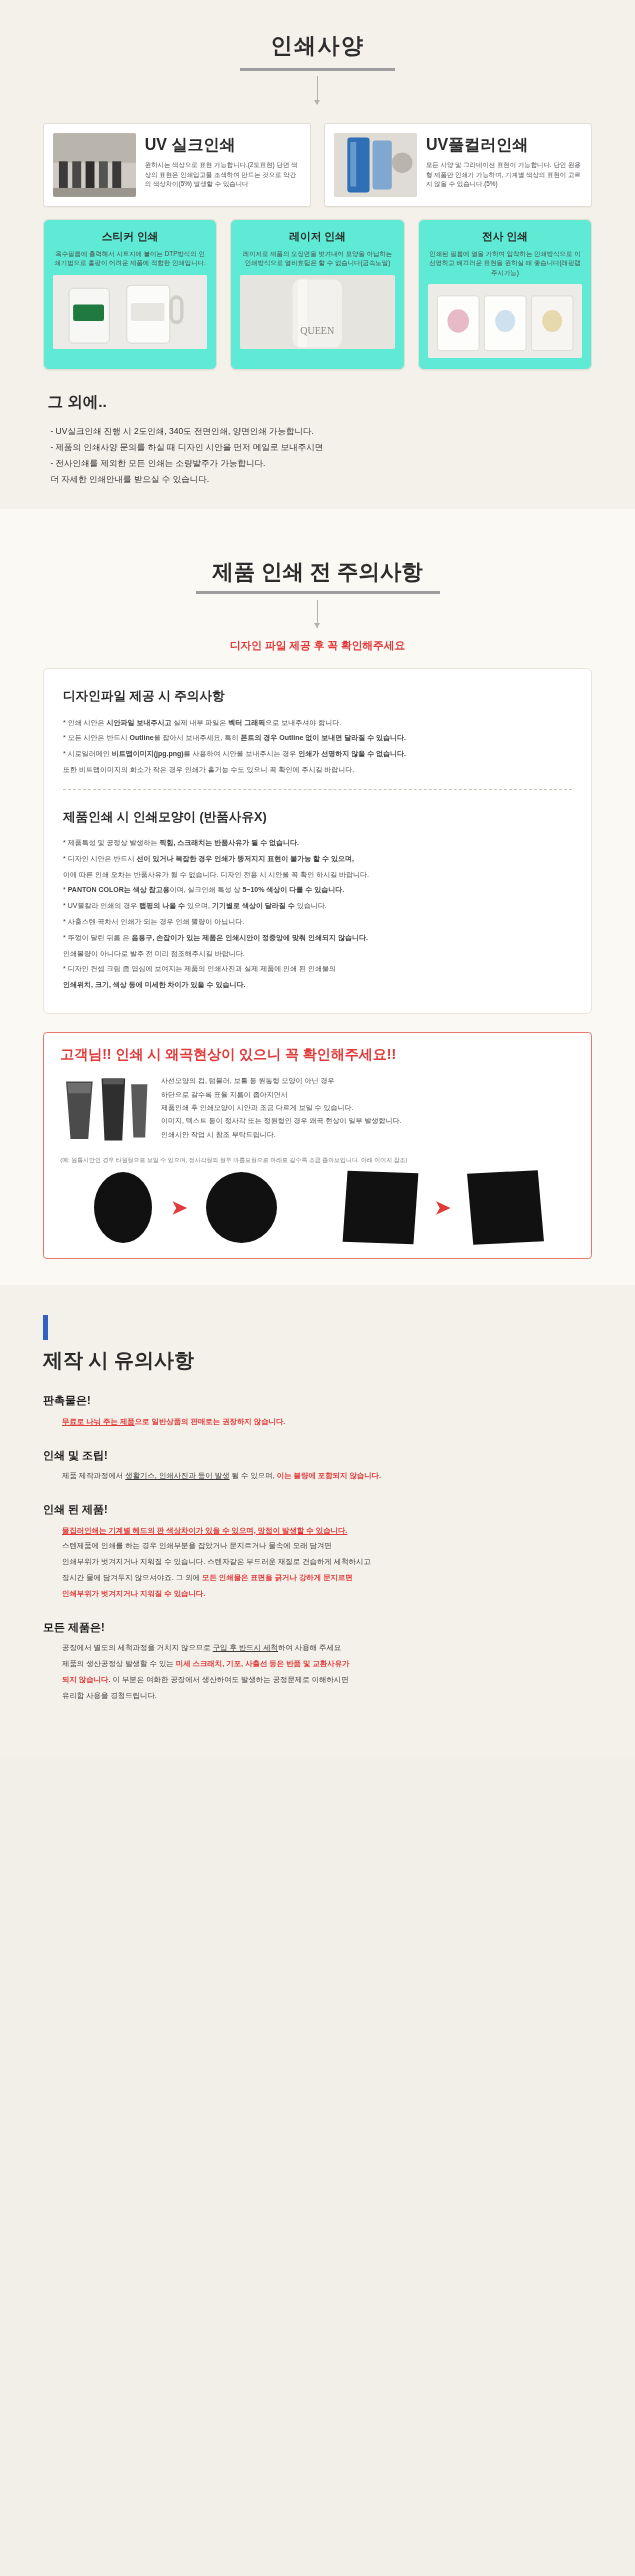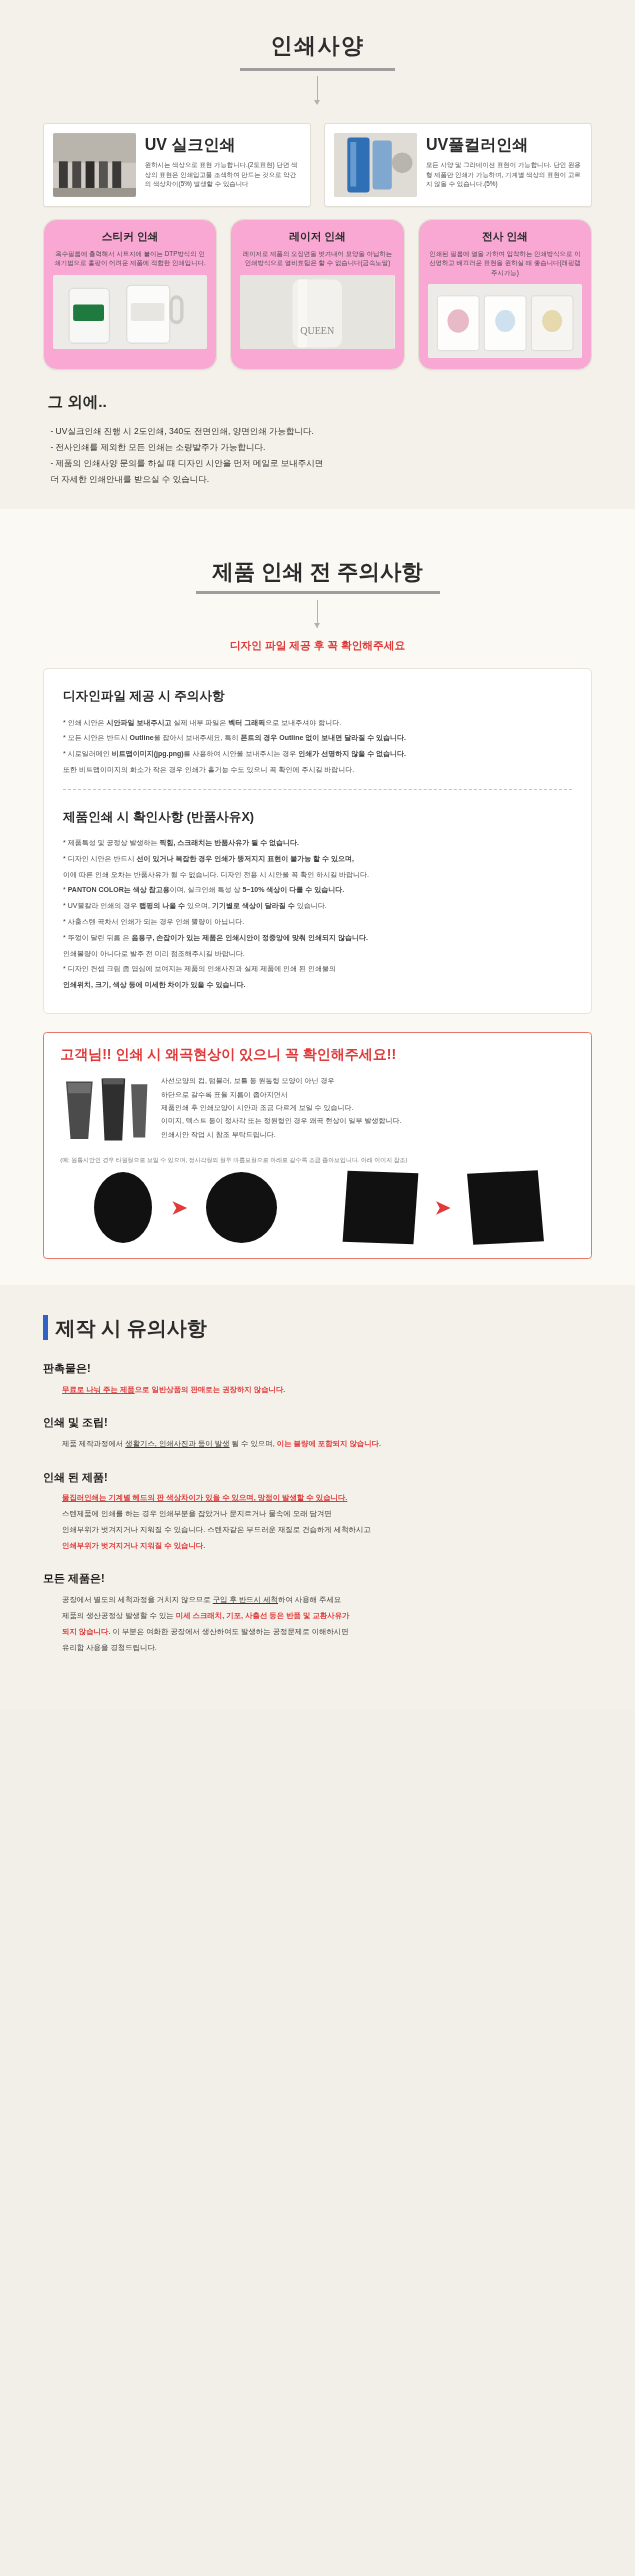--- a/index.html
+++ b/index.html
@@ -35,21 +35,21 @@
   }
   .thumb {
     width: 83px; height: 64px; border-radius: 2.2px; flex: none;
     background: #d8d4cc; overflow: hidden; position: relative;
   }
   .card2 .txt h3 { margin: 1.5px 0 4.4px 0; font-size: 16px; font-weight: bold; }
   .card2 .txt p { margin: 0; font-size: 6.4px; line-height: 1.5; color: #4a4a4a; }
 
   .cards3 { display: flex; gap: 13.3px; width: 549px; margin: 0 auto; }
   .card3 {
-    flex: 1; background: #f9a8d4; border: 0.7px solid #e2ded4; border-radius: 14px;
+    flex: 1; background: #5eead4; border: 0.7px solid #e2ded4; border-radius: 6px;
     padding: 8.9px 8.9px 10.3px 8.9px; box-shadow: 0 0.7px 1.5px rgba(0,0,0,0.04);
   }
   .card3 h3 { margin: 1.5px 0 4.4px 0; font-size: 10.7px; font-weight: bold; text-align: center; }
   .card3 p { margin: 0 0 6.6px 0; font-size: 6.4px; line-height: 1.5; color: #4a4a4a; text-align: center; }
   .photo3 { width: 100%; height: 74px; border-radius: 2.2px; overflow: hidden; position: relative; background: #efece6; }
 
   .etc { width: 549px; margin: 22px auto 0 auto; }
   .etc h2 { font-size: 15.5px; font-weight: bold; margin: 0 0 10.3px 4.4px; }
   .etc ul { list-style: none; margin: 0; padding: 0 0 0 7.4px; }
   .etc li { font-size: 8.5px; line-height: 1.9; color: #333; }
@@ -86,21 +86,21 @@
 
   .shapes { display: flex; align-items: center; justify-content: center; gap: 19px; margin-top: 3px; }
   .sh { width: 71px; height: 71px; background: #111; }
   .sh.circle-nar { border-radius: 50%; width: 58px; }
   .sh.circle-full { border-radius: 50%; }
   .sh.sq-skew { transform: skewX(-4deg) skewY(2deg); }
   .arrow-r { color: #e03a3a; font-size: 19px; font-weight: bold; }
 
   
   .sec3 { background: #f4f1ea; padding: 29.5px 0 37px 0; }
-  .sec3-title { width: 549px; margin: 0 auto 19px auto; display: flex; align-items: flex-start; gap: 7.4px; }
+  .sec3-title { width: 549px; margin: 0 auto 19px auto; display: flex; align-items: flex-start; gap: 7.4px; flex-direction: column; }
   .blue-bar { width: 5.2px; height: 25px; background: #3161c4; }
   .sec3-title h1 { font-size: 20px; font-weight: bold; margin: 0; }
 
   .blk { width: 549px; margin: 0 auto 19px auto; }
   .blk h4 { font-size: 11px; font-weight: bold; margin: 0 0 6.6px 0; color: #1a1a1a; }
   .blk p { font-size: 7.4px; line-height: 1.85; margin: 0 0 2.2px 0; color: #3a3a3a; padding-left: 19px; }
   .u { text-decoration: underline; }
   .red { color: #e03a3a; font-weight: bold; }
 </style>
 </head>
@@ -195,22 +195,22 @@
             <circle cx="185" cy="50" r="15" fill="#e6d9ae"></circle>
           </svg>
         </div>
       </div>
     </div>
 
     <div class="etc">
       <h2>그 외에..</h2>
       <ul>
         <li>- UV실크인쇄 진행 시 2도인쇄, 340도 전면인쇄, 양면인쇄 가능합니다.</li>
+        <li>- 제품의 인쇄사양 문의를 하실 때 디자인 시안을 먼저 메일로 보내주시면</li>
         <li>- 전사인쇄를 제외한 모든 인쇄는 소량발주가 가능합니다.</li>
-        <li>- 제품의 인쇄사양 문의를 하실 때 디자인 시안을 먼저 메일로 보내주시면</li>
         <li>  더 자세한 인쇄안내를 받으실 수 있습니다.</li>
       </ul>
     </div>
   </section>
 
   <section class="sec2">
     <div class="sec-title-wrap">
       <h1>제품 인쇄 전 주의사항</h1>
       <div class="underline-bar"></div>
       <div class="arrow-down"></div>
@@ -219,21 +219,21 @@
 
     <div class="whitebox">
       <h3>디자인파일 제공 시 주의사항</h3>
       <p class="note">* 인쇄 시안은 <b>시안파일 보내주시고</b> 실제 내부 파일은 <b>벡터 그래픽</b>으로 보내주셔야 합니다.</p>
       <p class="note">* 모든 시안은 반드시 <b>Outline</b>을 잡아서 보내주세요, 특히 <b>폰트의 경우 Outline 없이 보내면 달라질 수 있습니다.</b></p>
       <p class="note">* 시로일러메인 <b>비트맵이미지(jpg.png)</b>를 사용하여 시안을 보내주시는 경우 <b>인쇄가 선명하지 않을 수 없습니다.</b></p>
       <p class="note">  또한 비트맵이미지의 화소가 작은 경우 인쇄가 흘거능 수도 있으니 꼭 확인에 주시길 바랍니다.</p>
 
       <hr class="dashed">
 
-      <h3 class="second">제품인쇄 시 확인사항 (반품사유X)</h3>
+      <h3 class="second">제품인쇄 시 인쇄모양이 (반품사유X)</h3>
       <p class="note">* 제품특성 및 공정상 발생하는 <b>찍힘, 스크래치는 반품사유가 될 수 없습니다.</b></p>
       <p class="note">* 디자인 시안은 반드시 <b>선이 있거나 복잡한 경우 인쇄가 뚱저지지 표현이 불가능 할 수 있으며,</b></p>
       <p class="note">  이에 따른 인쇄 오차는 반품사유가 될 수 없습니다. 디자인 전용 시 시안을 꼭 확인 하시길 바랍니다.</p>
       <p class="note">* <b>PANTON COLOR는 색상 참고용</b>이며, 실크인쇄 특성 상 <b>5~10% 색상이 다를 수 있습니다.</b></p>
       <p class="note">* UV불칼라 인쇄의 경우 <b>랩핑의 나올 수</b> 있으며, <b>기기별로 색상이 달라질 수</b> 있습니다.</p>
       <p class="note">* 사출스텐 곡차서 인쇄가 되는 경우 인쇄 뿔량이 아닙니다.</p>
       <p class="note">* 뚜껑이 달린 뒤름 은 <b>음용구, 손잡이가 있는 제품은 인쇄시안이 정중앙에 맞춰 인쇄되지 않습니다.</b></p>
       <p class="note">  인쇄볼량이 아니다로 발주 전 미리 점조해주시길 바랍니다.</p>
       <p class="note">* 디자인 컨셉 크림 좀 엽심에 보여지는 제품의 인쇄사진과 실제 제품에 인쇄 된 인쇄물의</p>
       <p class="note">  <b>인쇄위치, 크기, 색상 등에 미세한 차이가 있을 수 있습니다.</b></p>
@@ -286,20 +286,21 @@
     <div class="blk">
       <h4>인쇄 및 조립!</h4>
       <p>제품 제작과정에서 <span class="u">생활기스, 인쇄사진과 등이 발생</span> 될 수 있으며, <span class="red">이는 불량에 포함되지 않습니다.</span></p>
     </div>
 
     <div class="blk">
       <h4>인쇄 된 제품!</h4>
       <p><span class="red u">물집러인쇄는 기계별 헤드의 판 색상차이가 있을 수 있으며, 망점이 발생할 수 있습니다.</span></p>
       <p>스텐제품에 인쇄를 하는 경우 인쇄부분을 잡았거나 문지르거나 물속에 오래 담겨면</p>
       <p>인쇄부위가 벗겨지거나 지워질 수 있습니다. 스텐자같은 부드러운 재질로 건습하게 세척하시고</p>
+      <p>장시간 물에 담겨두지 않으셔야죠. 그 외에 <span class="red">모든 인쇄물은 표면을 긁거나 강하게 문지르면</span></p>
       <p><span class="red">인쇄부위가 벗겨지거나 지워질 수 있습니다.</span></p>
     </div>
 
     <div class="blk">
       <h4>모든 제품은!</h4>
       <p>공장에서 별도의 세척과정을 거치지 않으므로 <span class="u">구입 후 반드시 세척</span>하여 사용해 주세요</p>
       <p>제품의 생산공정상 발생할 수 있는 <span class="red">미세 스크래치, 기포, 사출선 등은 반품 및 교환사유가</span></p>
       <p><span class="red">되지 않습니다.</span> 이 부분은 여화한 공장에서 생산하여도 발생하는 공정문제로 이해하시면</p>
       <p>유리합 사용을 경청드립니다.</p>
     </div>

